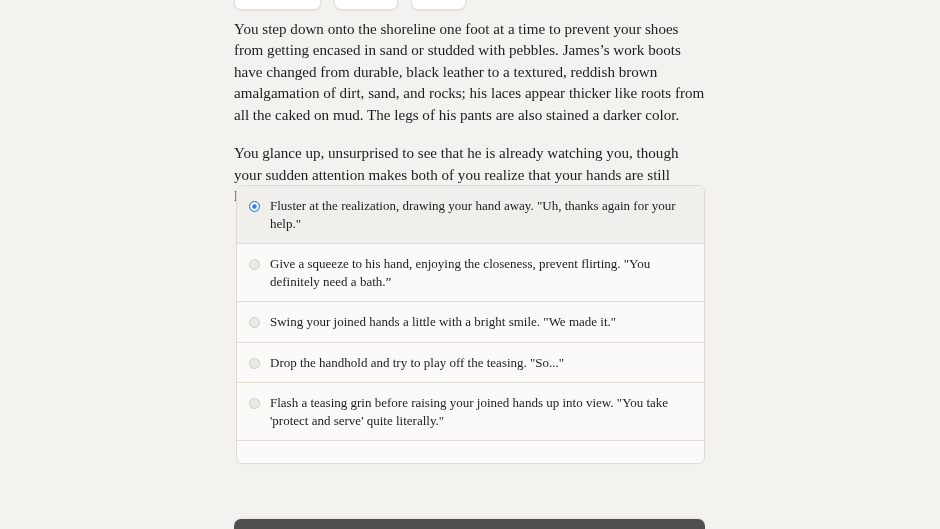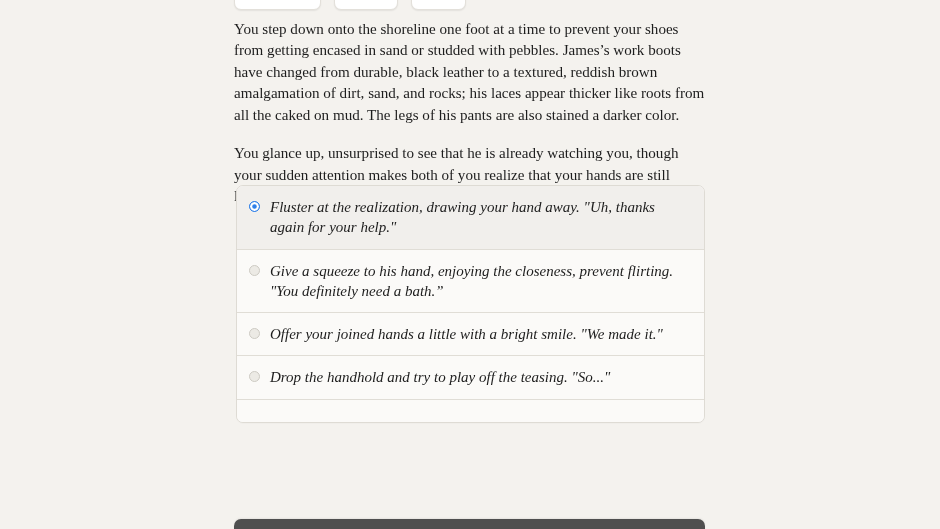--- a/index.html
+++ b/index.html
@@ -98,25 +98,24 @@
     border: 1px solid #cdcac3;
     box-sizing: border-box;
   }
   .choice.selected .radio {
     background: #2f7fe8;
     border: 1px solid #2f7fe8;
     box-shadow: inset 0 0 0 2.2px #ffffff;
   }
 
   .choice-text {
-    font-size: 15px;
+    font-size: 13px;
     line-height: 1.35;
     color: #1d1d1d;
     padding-right: 4px;
-    font-style: italic;
   }
 
   
   .submit-bar {
     position: absolute;
     left: 234px;
     top: 519px;
     width: 471px;
     height: 34px;
     background: #4f4f4f;
@@ -155,29 +154,33 @@
       <span class="choice-text">Fluster at the realization, drawing your hand away. "Uh, thanks again for your help."</span>
     </div>
 
     <div class="choice">
       <span class="radio"></span>
       <span class="choice-text">Give a squeeze to his hand, enjoying the closeness, prevent flirting. "You definitely need a bath.”</span>
     </div>
 
     <div class="choice">
       <span class="radio"></span>
-      <span class="choice-text">Offer your joined hands a little with a bright smile. "We made it."</span>
+      <span class="choice-text">Swing your joined hands a little with a bright smile. "We made it."</span>
     </div>
 
     <div class="choice">
       <span class="radio"></span>
       <span class="choice-text">Drop the handhold and try to play off the teasing. "So..."</span>
     </div>
 
 
+    <div class="choice">
+      <span class="radio"></span>
+      <span class="choice-text">Flash a teasing grin before raising your joined hands up into view. "You take 'protect and serve' quite literally."</span>
+    </div>
 
     <div class="choice">
       
       
     </div>
 
   </div>
 
   <div class="submit-bar"></div>
 

